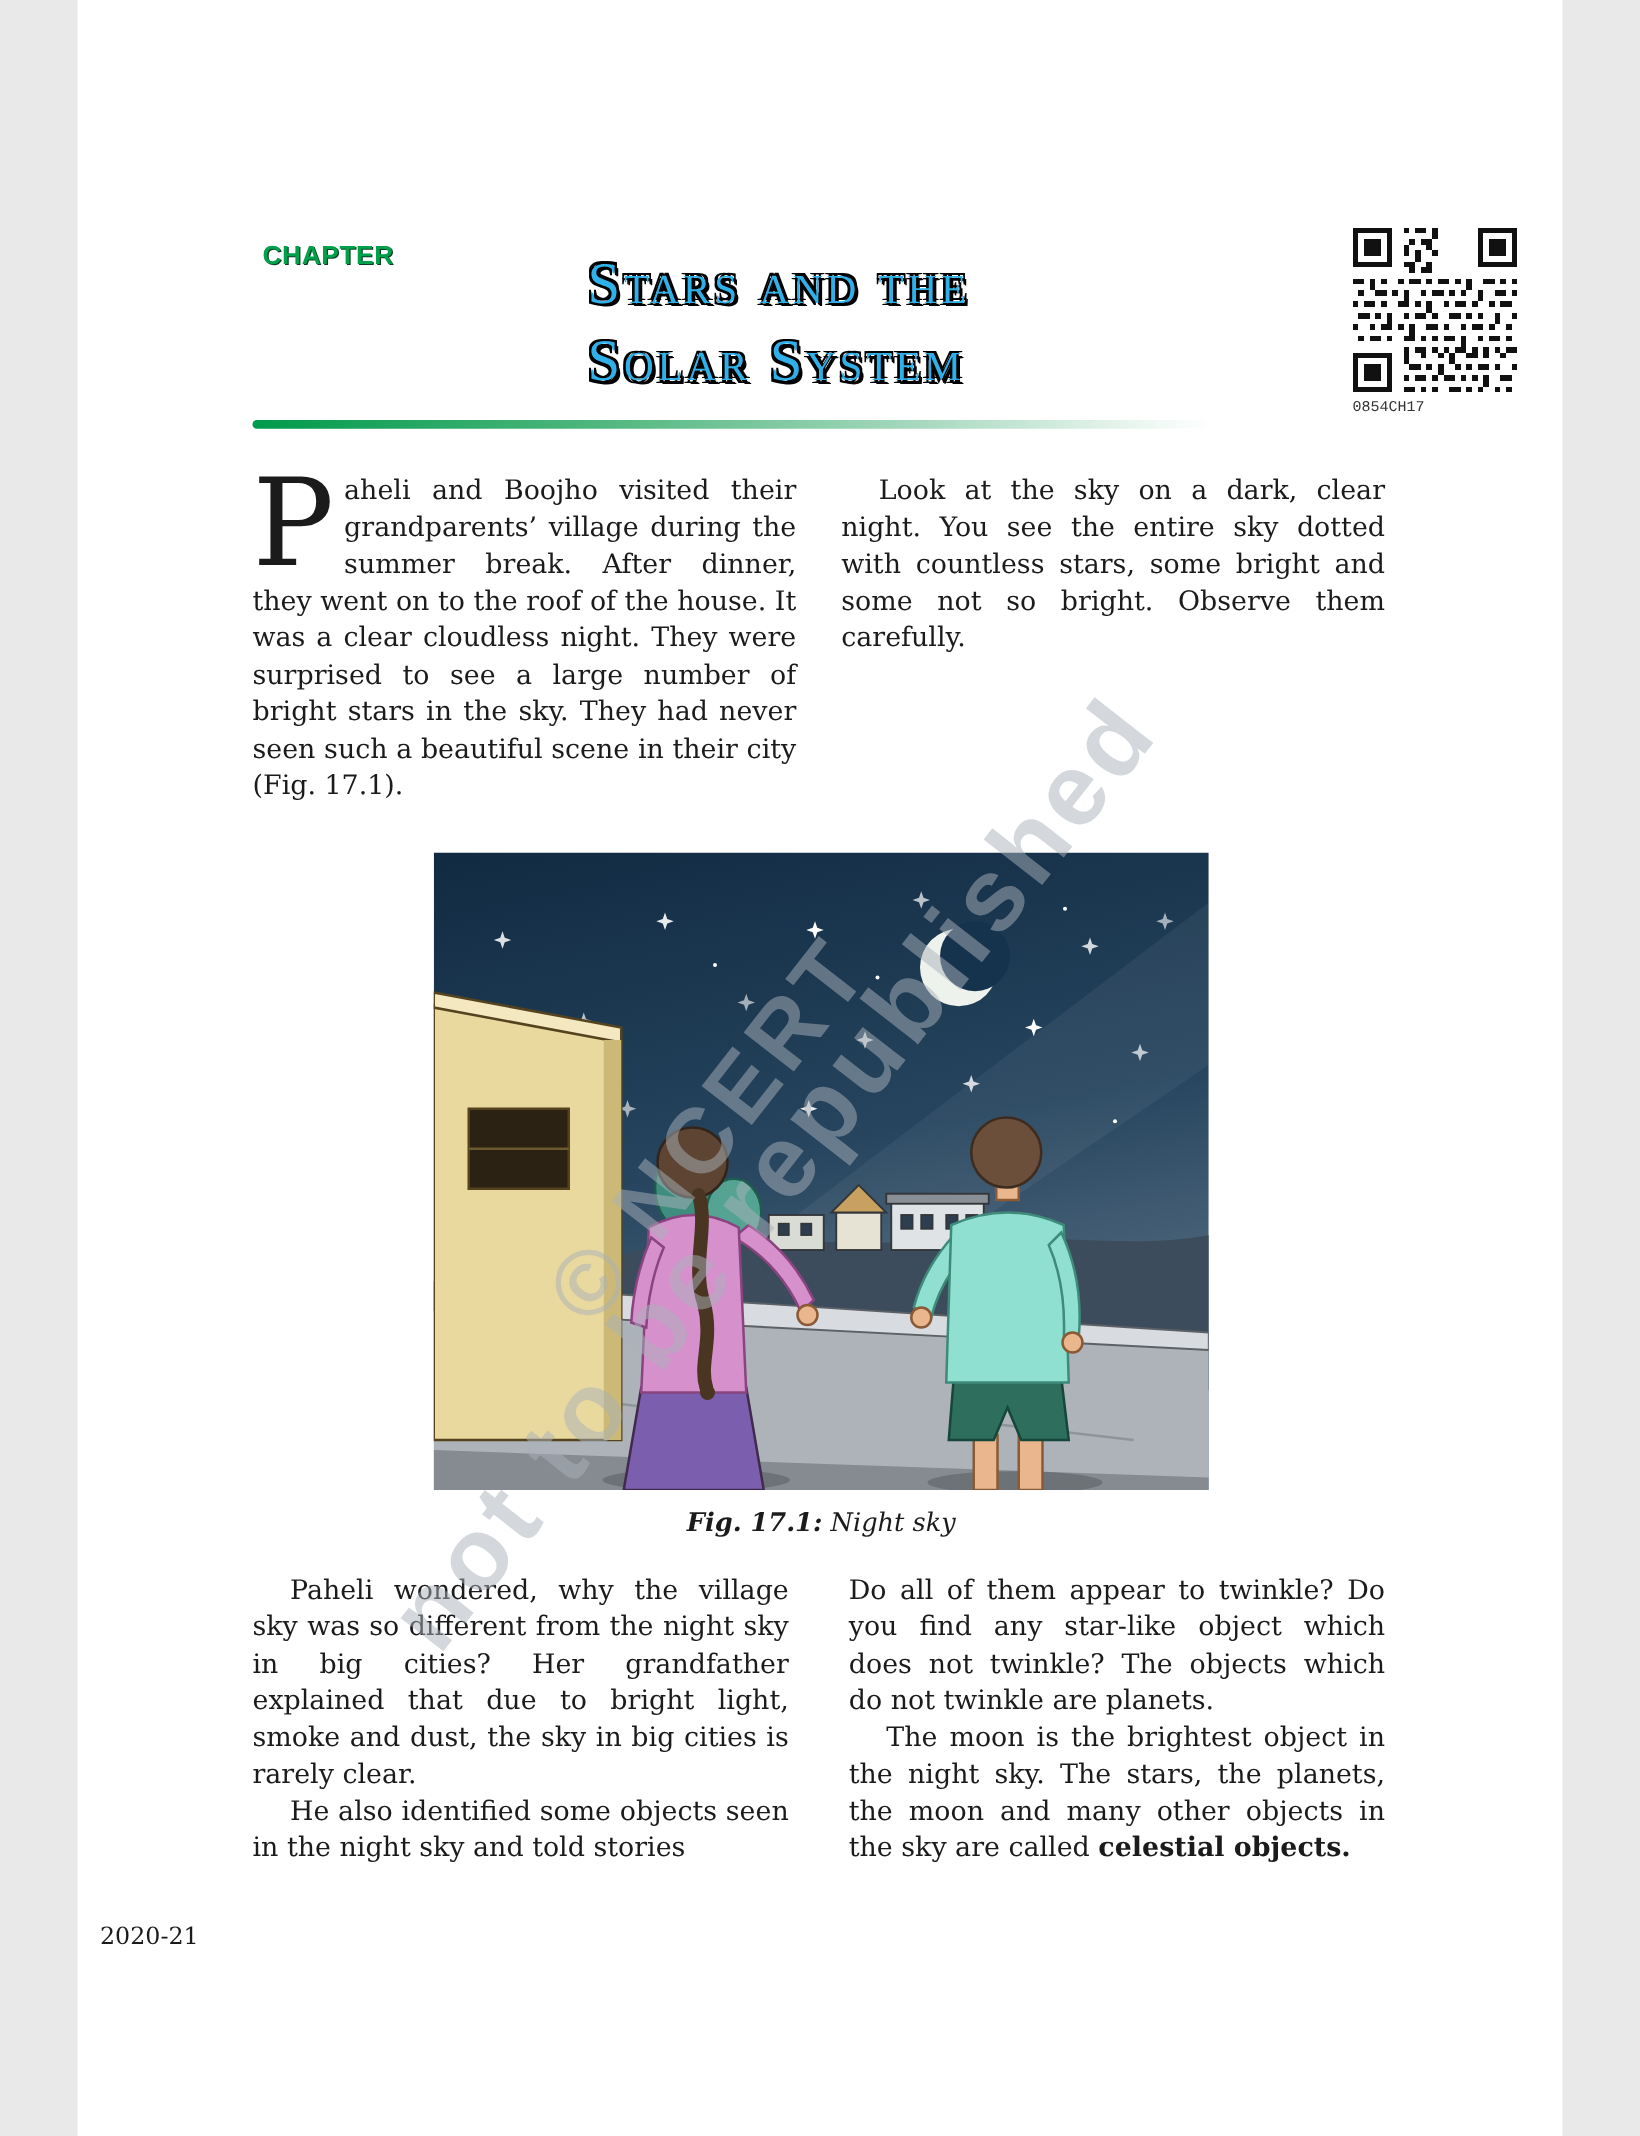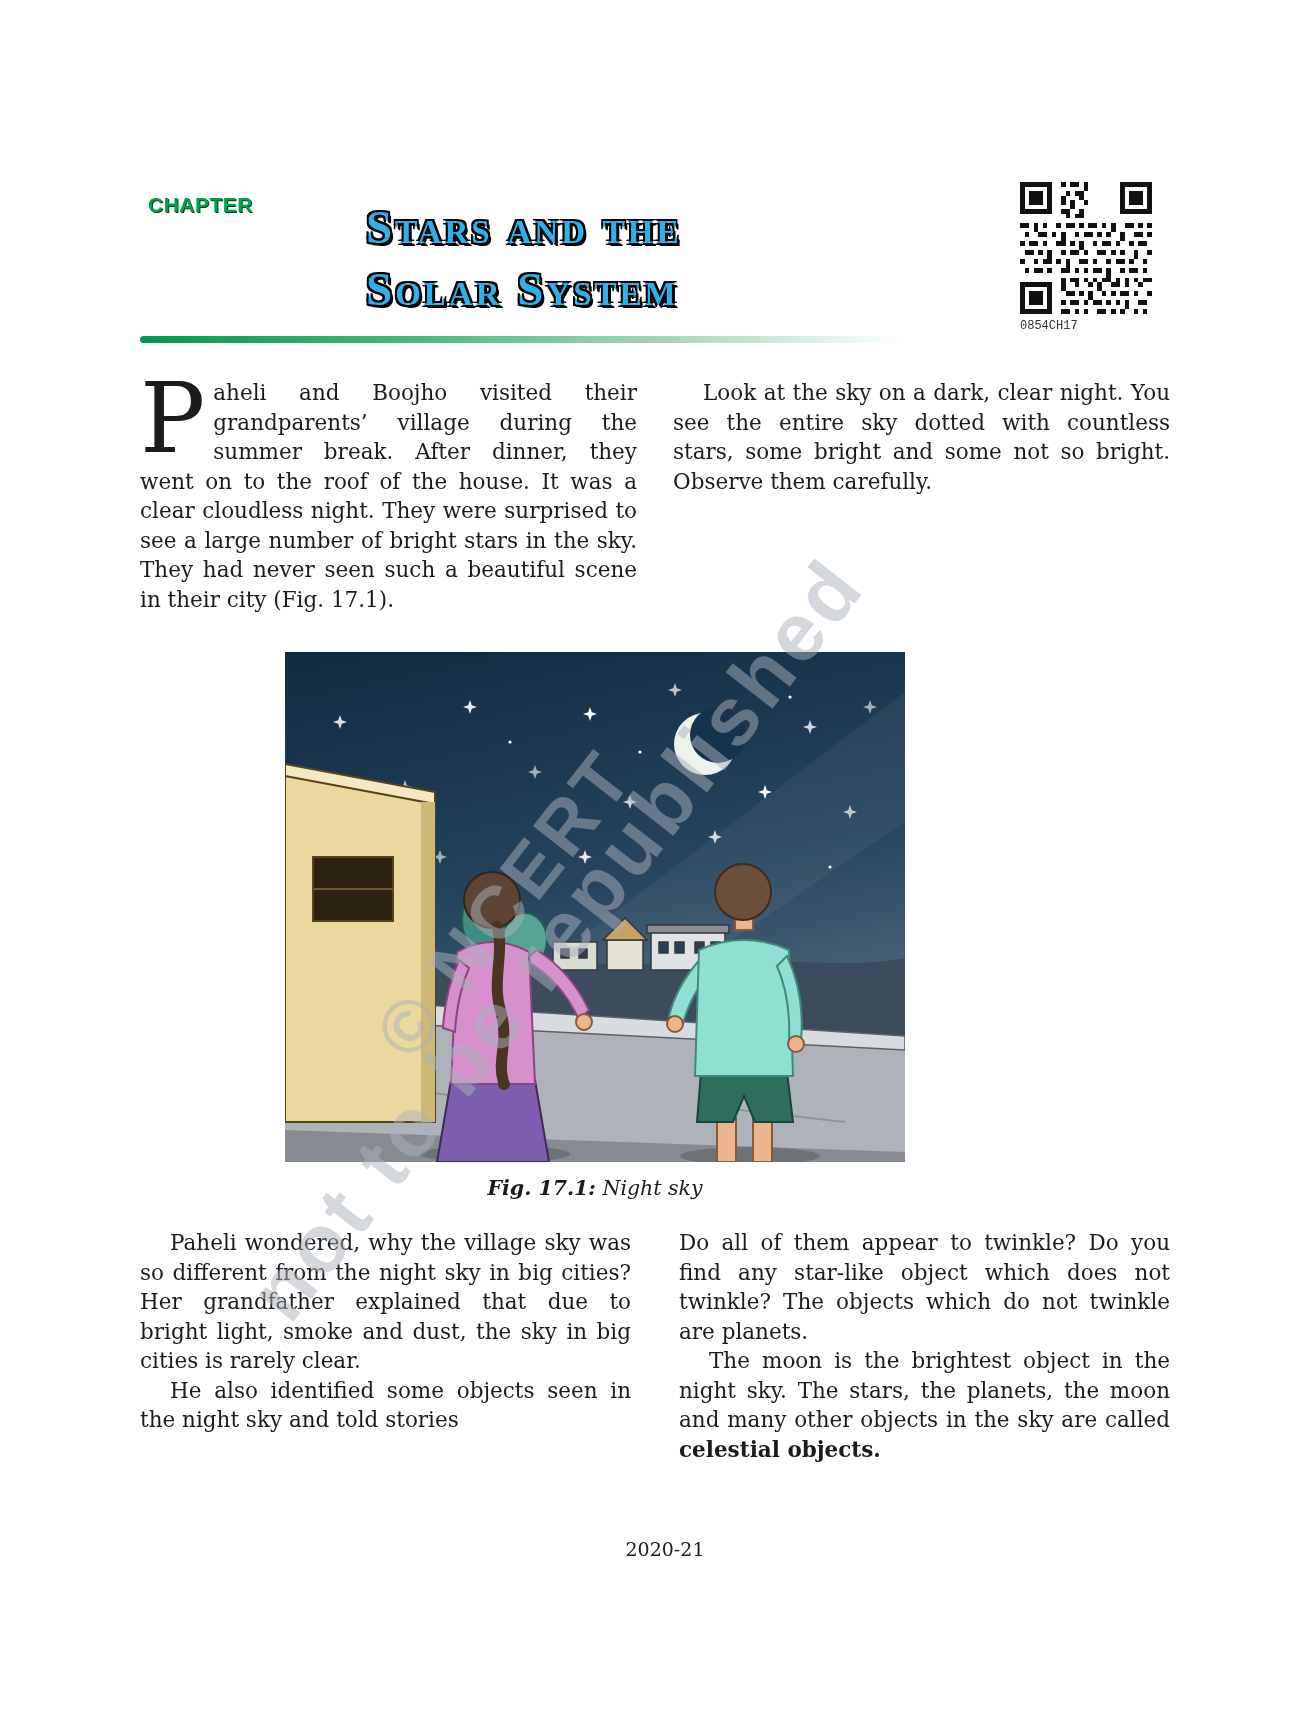--- a/index.html
+++ b/index.html
@@ -1,19 +1,19 @@
 <!DOCTYPE html>
 <html><head>
 <meta charset="utf-8">
 <style>
   * { margin:0; padding:0; box-sizing:border-box; }
   html,body { background:#e9e9e9; }
   .page {
     position:relative;
-    width:1312px; height:1709px;
+    width:1188px; height:1709px;
     margin:0 auto;
     background:#ffffff;
     overflow:hidden;
     font-family:"DejaVu Serif", serif;
     color:#1b1b1b;
   }
 
   
   .header-area { position:relative; height:378px; }
   .chapter-label {
@@ -29,23 +29,23 @@
     color:#b9ae90;
     -webkit-text-stroke:2px #55503a;
     text-shadow:
       -2px -2px 0 #ddd5bd,
       3px 3px 0 #847c63,
       5px 5px 0 #6f6750,
       7px 7px 0 #5f5844,
       9px 9px 7px rgba(0,0,0,.35);
   }
   .chapter-title {
-    position:absolute; left:366px; top:196px;
+    position:absolute; left:408px; top:196px;
     font-family:"Liberation Serif", serif;
-    font-variant:small-caps; font-weight:bold;
+    font-variant:small-caps; font-weight:normal;
     font-size:47px; line-height:62px; letter-spacing:3px;
     color:#2fb0e8;
     text-shadow:
       -2px -2px 0 #000, 2px -2px 0 #000,
       -2px 2px 0 #000, 2px 2px 0 #000, 3px 3px 0 #000;
   }
   .green-rule {
     position:absolute; left:140px; top:336px;
     width:768px; height:7px; border-radius:4px;
     background:linear-gradient(to right,#009a4c,#4cb67c 35%,#a8d9bf 70%,#f2faf6 95%,#ffffff);
@@ -94,21 +94,21 @@
     white-space:nowrap; letter-spacing:5px;
     transform-origin:left center;
     transform:rotate(-52deg);
   }
   .wm-ncert { left:392px; top:1005px; font-size:74px; }
   .wm-notice { left:268px; top:1262px; font-size:82px; }
 
   
   .page-footer {
     position:absolute; left:0; right:0; top:1538px;
-    text-align:center; font-size:19px;margin-left:18px;
+    font-size:19px;margin-left:18px;
   }
 </style>
 </head>
 <body>
 
 <div class="page">
 
   <div class="header-area">
     <div class="chapter-label">CHAPTER</div>
     <h1 class="chapter-title"><span>Stars and the</span><br><span>Solar System</span></h1>

